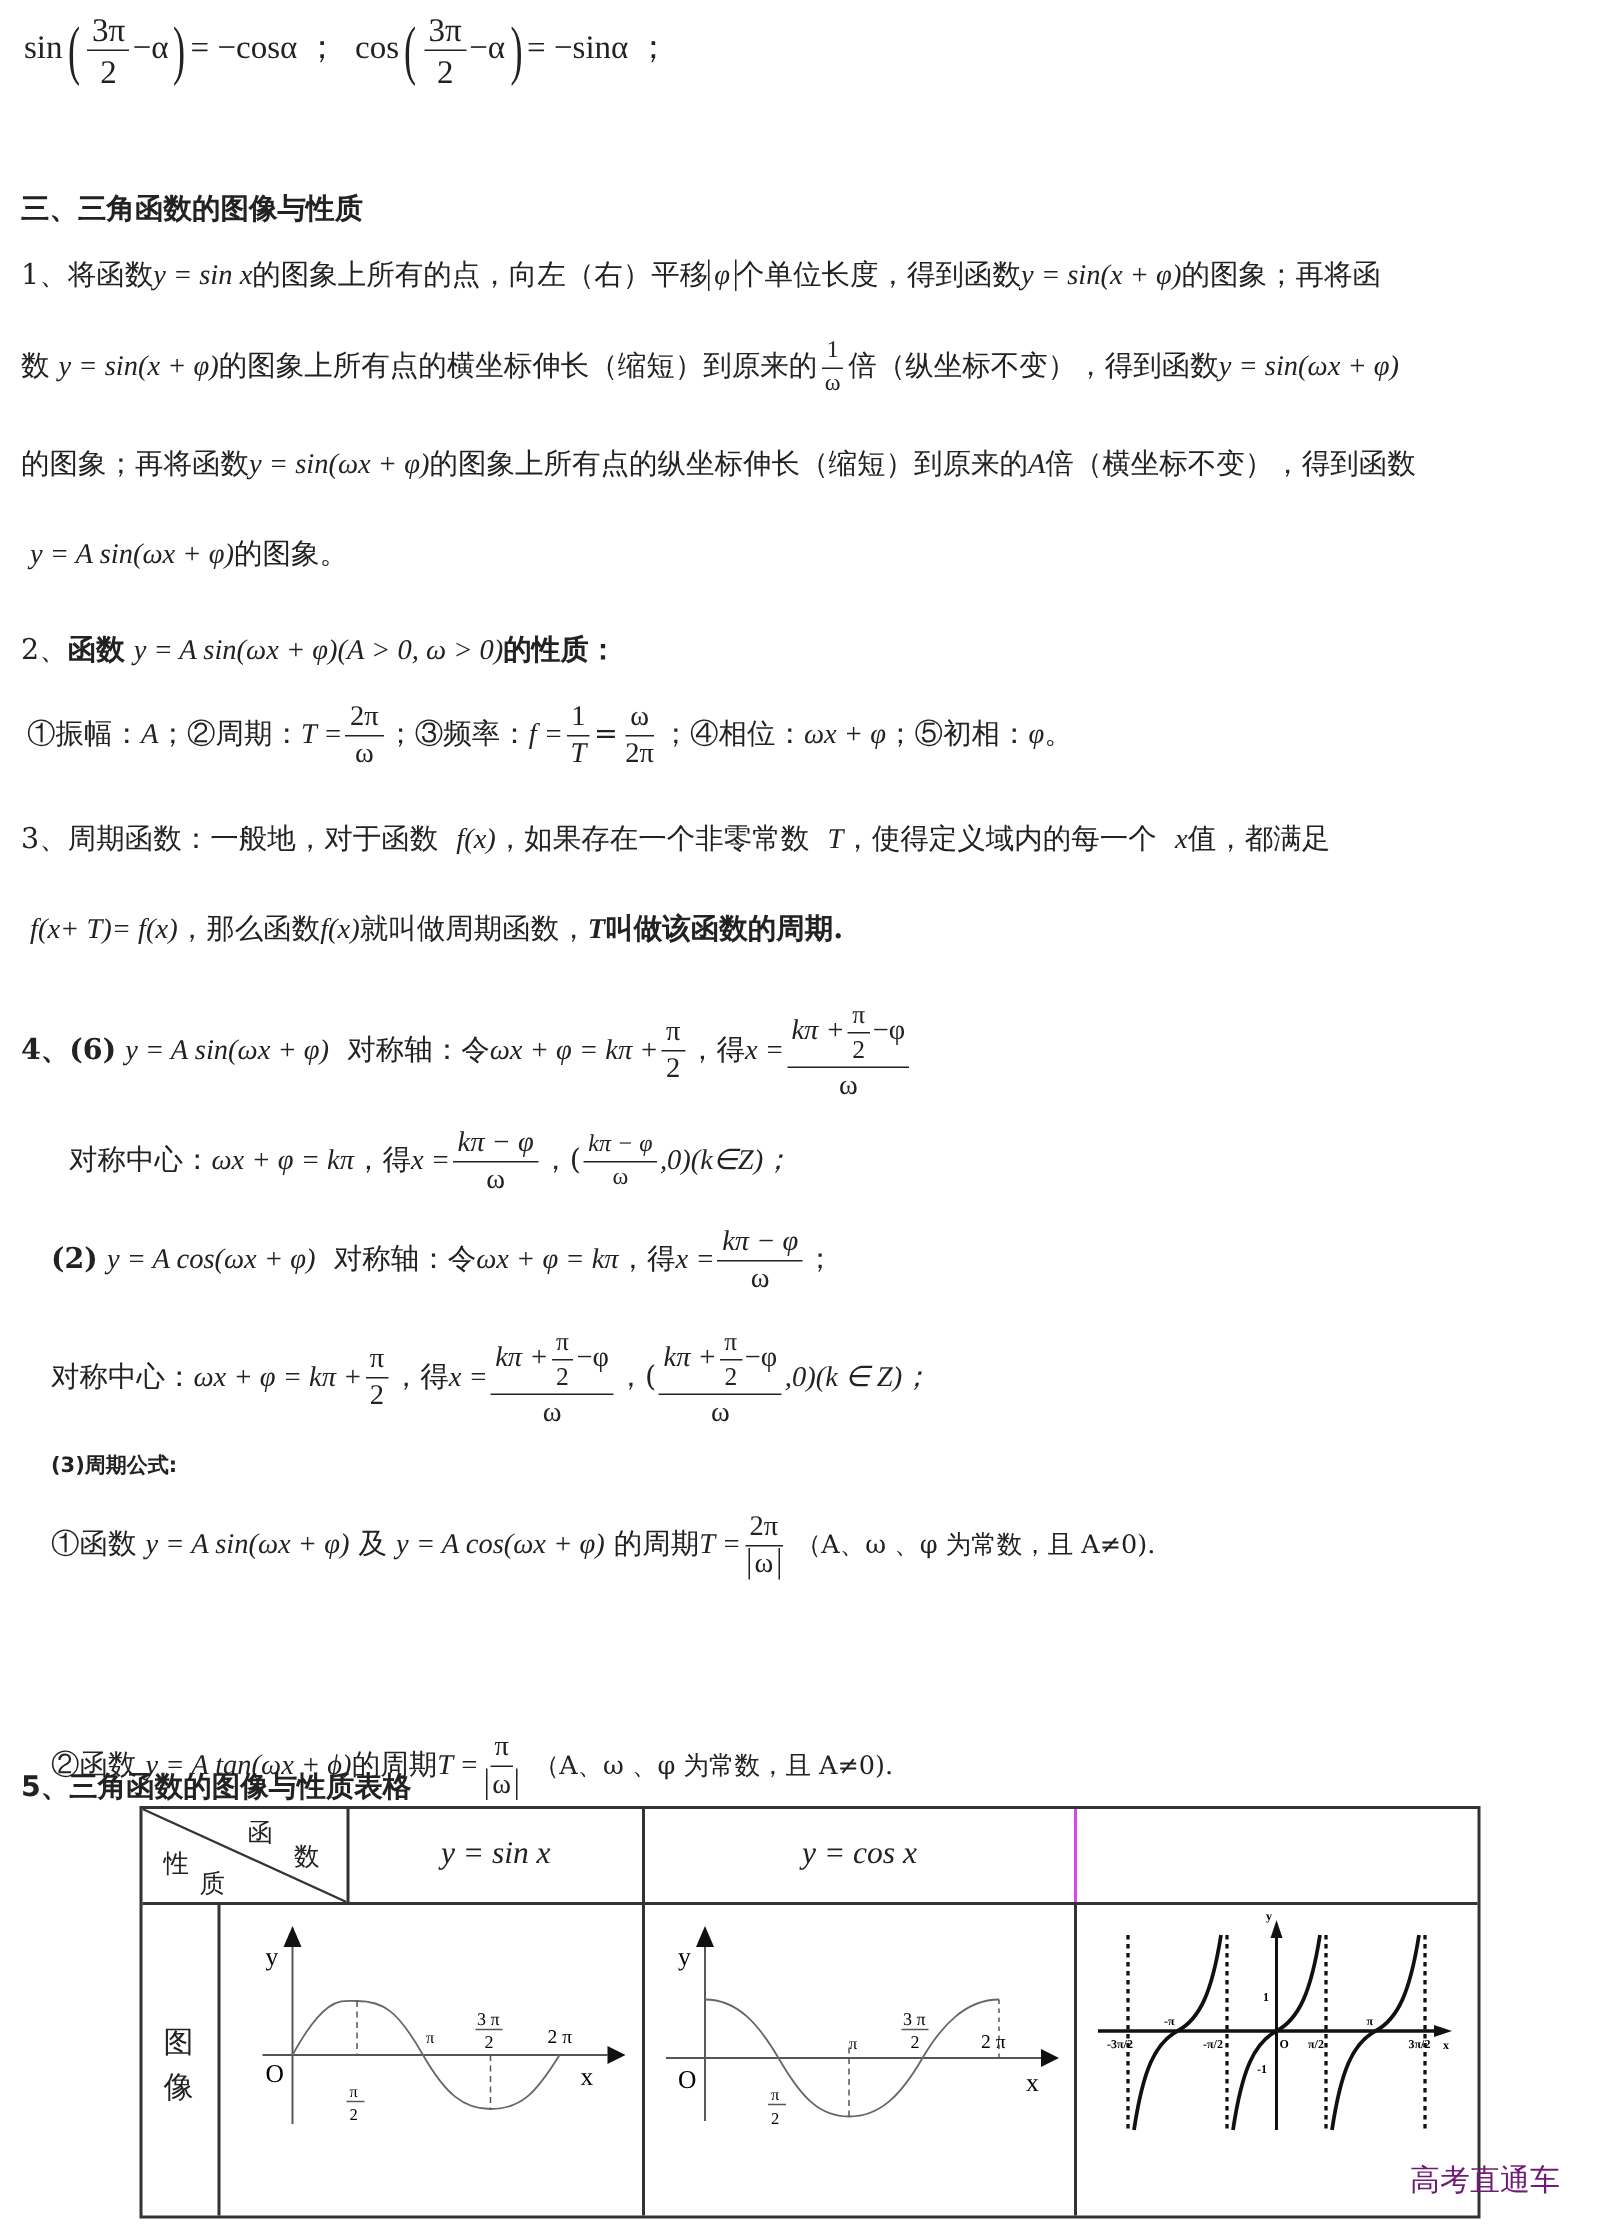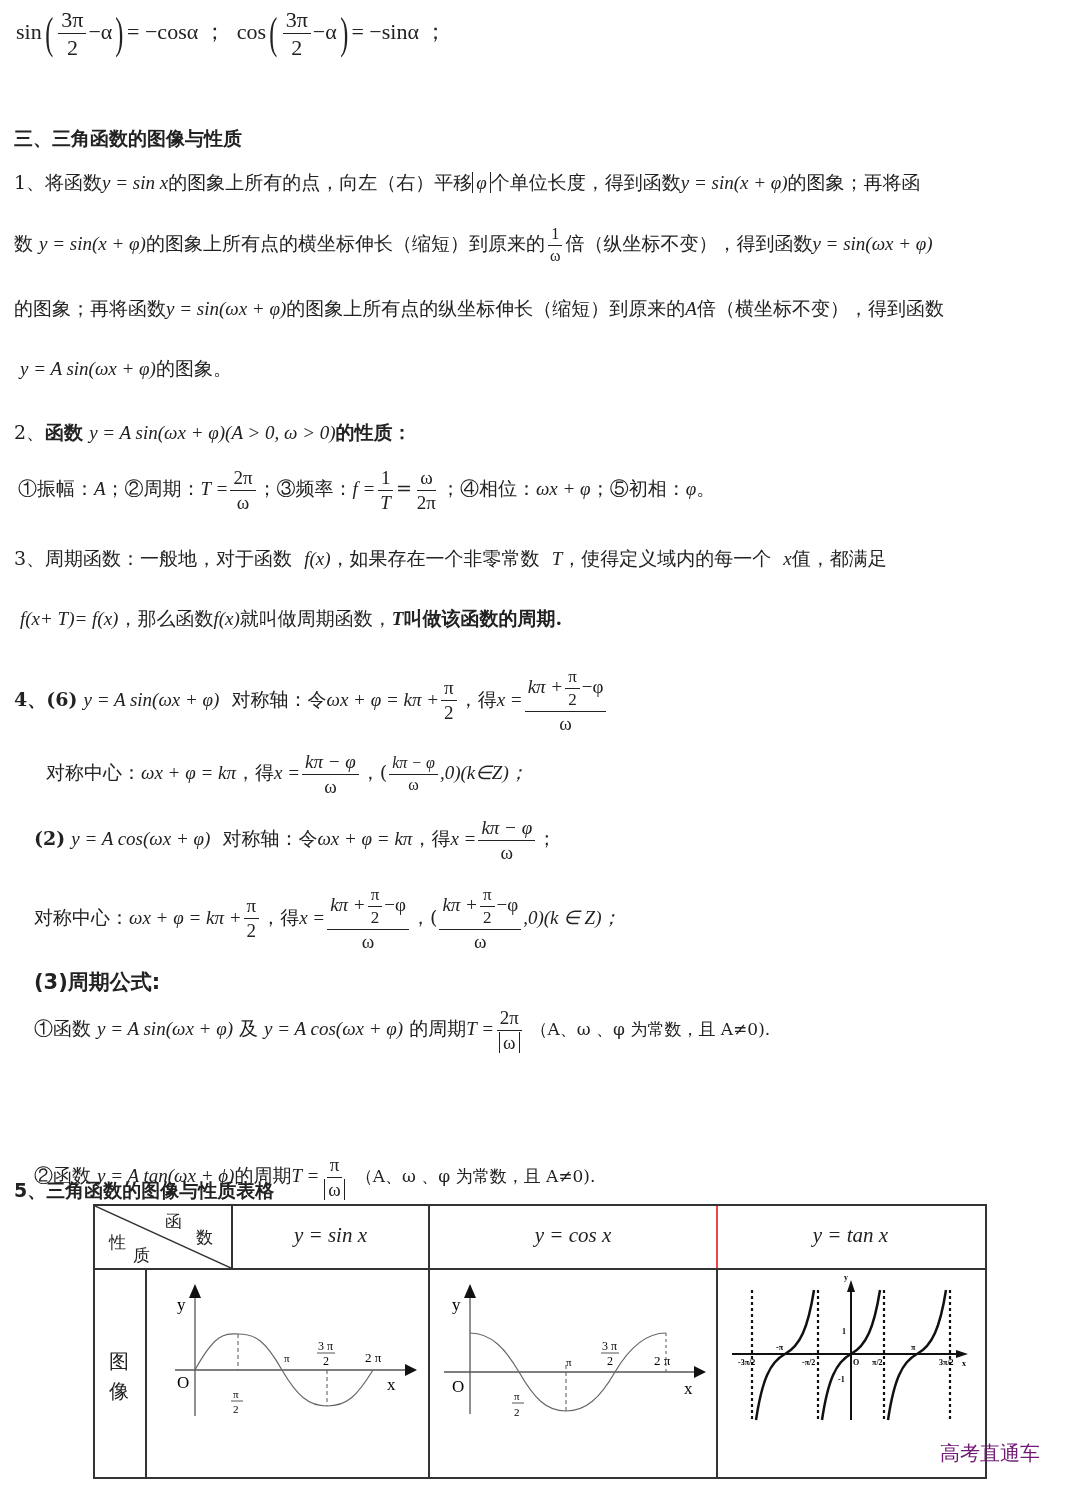--- a/index.html
+++ b/index.html
@@ -116,21 +116,21 @@
       <span class="d">ω</span>
     </span><span>，(</span><span class="frac">
       <span class="n"><span class="it">kπ +</span><span class="frac" style="font-size:17px;">
           <span class="n">π</span>
           <span class="d">2</span>
         </span><span>−φ</span></span>
       <span class="d">ω</span>
     </span><span class="it">,0)(k ∈ Z)；</span>
 </div>
 
-<div class="ab b" style="left:34px;top:968px;font-family:'DejaVu Sans',sans-serif;font-size:21px;">(3)周期公式:</div>
+<div class="ab b" style="left:34px;top:968px;font-family:'DejaVu Sans',sans-serif;font-size:14px;">(3)周期公式:</div>
 <div class="ab" style="left:34px;top:1008px;">
   <span>①函数</span> <span class="it">y = A sin(ωx + φ)</span> <span>及</span> <span class="it">y = A cos(ωx + φ)</span> <span>的周期</span><span class="it">T =</span><span class="frac">
       <span class="n">2π</span>
       <span class="d"><span class="abs">ω</span></span>
     </span>&nbsp;<span style="font-size:17px;">（A、ω 、φ 为常数，且 A≠0).</span>
 </div>
 <div class="ab" style="left:34px;top:1155px;">
   <span>②函数</span> <span class="it">y = A tan(ωx + ϕ)</span><span>的周期</span><span class="it">T =</span><span class="frac">
       <span class="n">π</span>
       <span class="d"><span class="abs">ω</span></span>
@@ -145,22 +145,21 @@
     <div style="position:absolute;left:0;top:0;width:136px;height:62px;border-right:2px solid #333;">
       <svg width="136" height="62" style="position:absolute;left:0;top:0;">
           <line x1="0" y1="0" x2="136" y2="62" stroke="#333" stroke-width="1.5"></line>
         </svg>
       <span class="ab" style="left:70px;top:4px;font-size:17px;">函</span>
       <span class="ab" style="left:101px;top:20px;font-size:17px;">数</span>
       <span class="ab" style="left:14px;top:25px;font-size:17px;">性</span>
       <span class="ab" style="left:38px;top:38px;font-size:17px;">质</span>
     </div>
     <div class="it" style="position:absolute;left:138px;top:0;width:195px;height:62px;line-height:58px;text-align:center;border-right:2px solid #333;font-size:21px;">y = sin x</div>
-    <div class="it" style="position:absolute;left:335px;top:0;width:286px;height:62px;line-height:58px;text-align:center;border-right:2px solid #ef4444;font-size:21px;">y = cos x</div>
-    <div class="it" style="position:absolute;left:623px;top:0;width:265px;height:62px;line-height:58px;text-align:center;font-size:21px;">y = tan x</div>
+    <div class="it" style="position:absolute;left:335px;top:0;width:286px;height:62px;line-height:58px;text-align:center;border-right:2px solid #d946ef;font-size:21px;">y = cos x</div>
   </div>
 
   <div style="position:absolute;left:0;top:64px;width:50px;height:207px;border-right:2px solid #333;">
     <span class="ab" style="left:14px;top:78px;font-size:20px;">图</span>
     <span class="ab" style="left:14px;top:108px;font-size:20px;">像</span>
   </div>
 
   <div style="position:absolute;left:52px;top:64px;width:281px;height:207px;border-right:2px solid #333;">
     <svg width="281" height="207">
       <line x1="28" y1="100" x2="258" y2="100" stroke="#555" stroke-width="1.3"></line>

